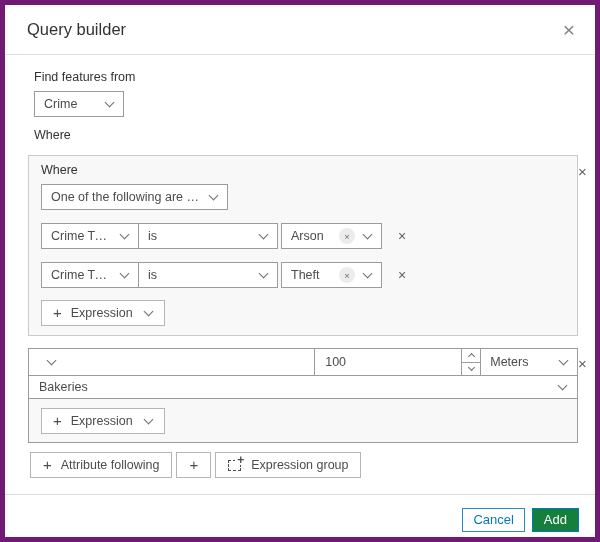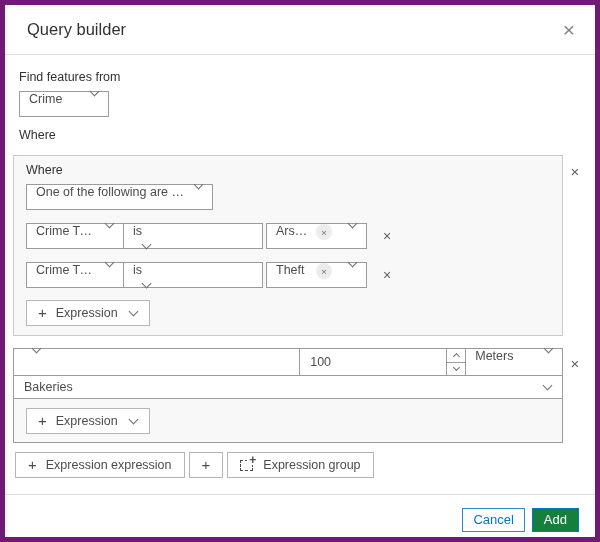--- a/index.html
+++ b/index.html
@@ -6,43 +6,43 @@
   html,body { width:600px; height:542px; }
   body { font-family:"Liberation Sans", sans-serif; background:#fff; color:#4c4c4c; }
   .dialog { width:600px; height:542px; border:5px solid #701a75; background:#fff; display:flex; flex-direction:column; }
 
   
   .header { height:50px; flex:none; border-bottom:1px solid #e0e0e0; display:flex; align-items:center; padding:0 18px 0 22px; }
   .title { flex:1; font-size:16.5px; color:#323232; }
   .close-btn { background:none; border:none; color:#838383; font-size:21px; line-height:1; cursor:pointer; font-family:inherit; padding:0 2px; }
 
   
-  .content { flex:1; padding:15px 8px 16px 8px; }
+  .content { flex:1; padding:15px 8px 16px 8px;margin-left:15px; }
   .fieldlabel { display:block; font-size:12.5px; color:#323232; margin:0 0 6px 6px; line-height:15px; }
   .toplabel2 { margin-top:11px; }
 
-  .select { height:26px; border:1px solid #9b9b9b; background:#fff; display:inline-flex; 
+  .select { height:26px; border:1px solid #9b9b9b; background:#fff; display:inline-flex; align-items:center;
             padding:0 9px; font-size:12.5px; color:#4c4c4c; cursor:pointer; vertical-align:top; }
   .select .lbl { flex:1; overflow:hidden; text-overflow:ellipsis; white-space:nowrap; }
   .chev { width:7px; height:7px; border-right:1.4px solid #6e6e6e; border-bottom:1.4px solid #6e6e6e;
           transform:rotate(45deg); margin:-4px 1px 0 10px; flex:none; }
   .ml6 { margin-left:6px; }
   .w-crime { width:90px; }
   .w-comb { width:187px; }
 
   
   .group-wrap { display:flex; align-items:flex-start; margin-top:12px; }
   .group1 { width:550px; background:#f8f8f8; border:1px solid #cacaca; padding:7px 12px 9px 12px; }
   .group-x-col { flex:1; display:flex; justify-content:center; padding-top:9px; }
   .x-btn { background:none; border:none; color:#5f5f5f; font-size:15px; line-height:1; cursor:pointer; font-family:inherit; }
   .g1-label { margin:0 0 6px 0; }
   .expr-row { display:flex; align-items:center; margin-top:13px; }
   .w-field { width:98px; }
-  .w-op { width:140px; margin-left:-1px;flex-direction:column; }
-  .w-val { width:101px; margin-left:3px;gap:8px; }
+  .w-op { width:140px; margin-left:-1px; }
+  .w-val { width:101px; margin-left:3px; }
   .chip-x { width:16px; height:16px; flex:none; border-radius:50%; background:#ececec; color:#6e6e6e;
             font-size:9.5px; display:flex; align-items:center; justify-content:center; margin-left:auto; cursor:pointer; }
   .chip-x + .chev { margin-left:9px; }
   .row-x { margin-left:16px; font-size:14px; }
   .btn-expression { height:26px; border:1px solid #b5b5b5; background:#fff; display:inline-flex; align-items:center;
                     gap:9px; padding:0 11px; font-size:12.5px; color:#4c4c4c; cursor:pointer; margin-top:12px; font-family:inherit; }
   .plus { font-size:15px; color:#4c4c4c; line-height:1; margin-top:-1px; }
   .btn-expression .chev { margin-left:3px; }
 
   
@@ -188,21 +188,21 @@
       </div>
       <div class="group-x-col g2x">
         <button class="x-btn">×</button>
       </div>
     </div>
 
     
     <div class="bottom-actions">
       <button class="action-btn">
         <span class="plus">+</span>
-        <span>Expression expression</span>
+        <span>Attribute following</span>
       </button>
       <button class="action-btn">
         <span class="plus">+</span>
       </button>
       <button class="action-btn">
         <span class="icon-expr-group"></span>
         <span>Expression group</span>
       </button>
     </div>
 

